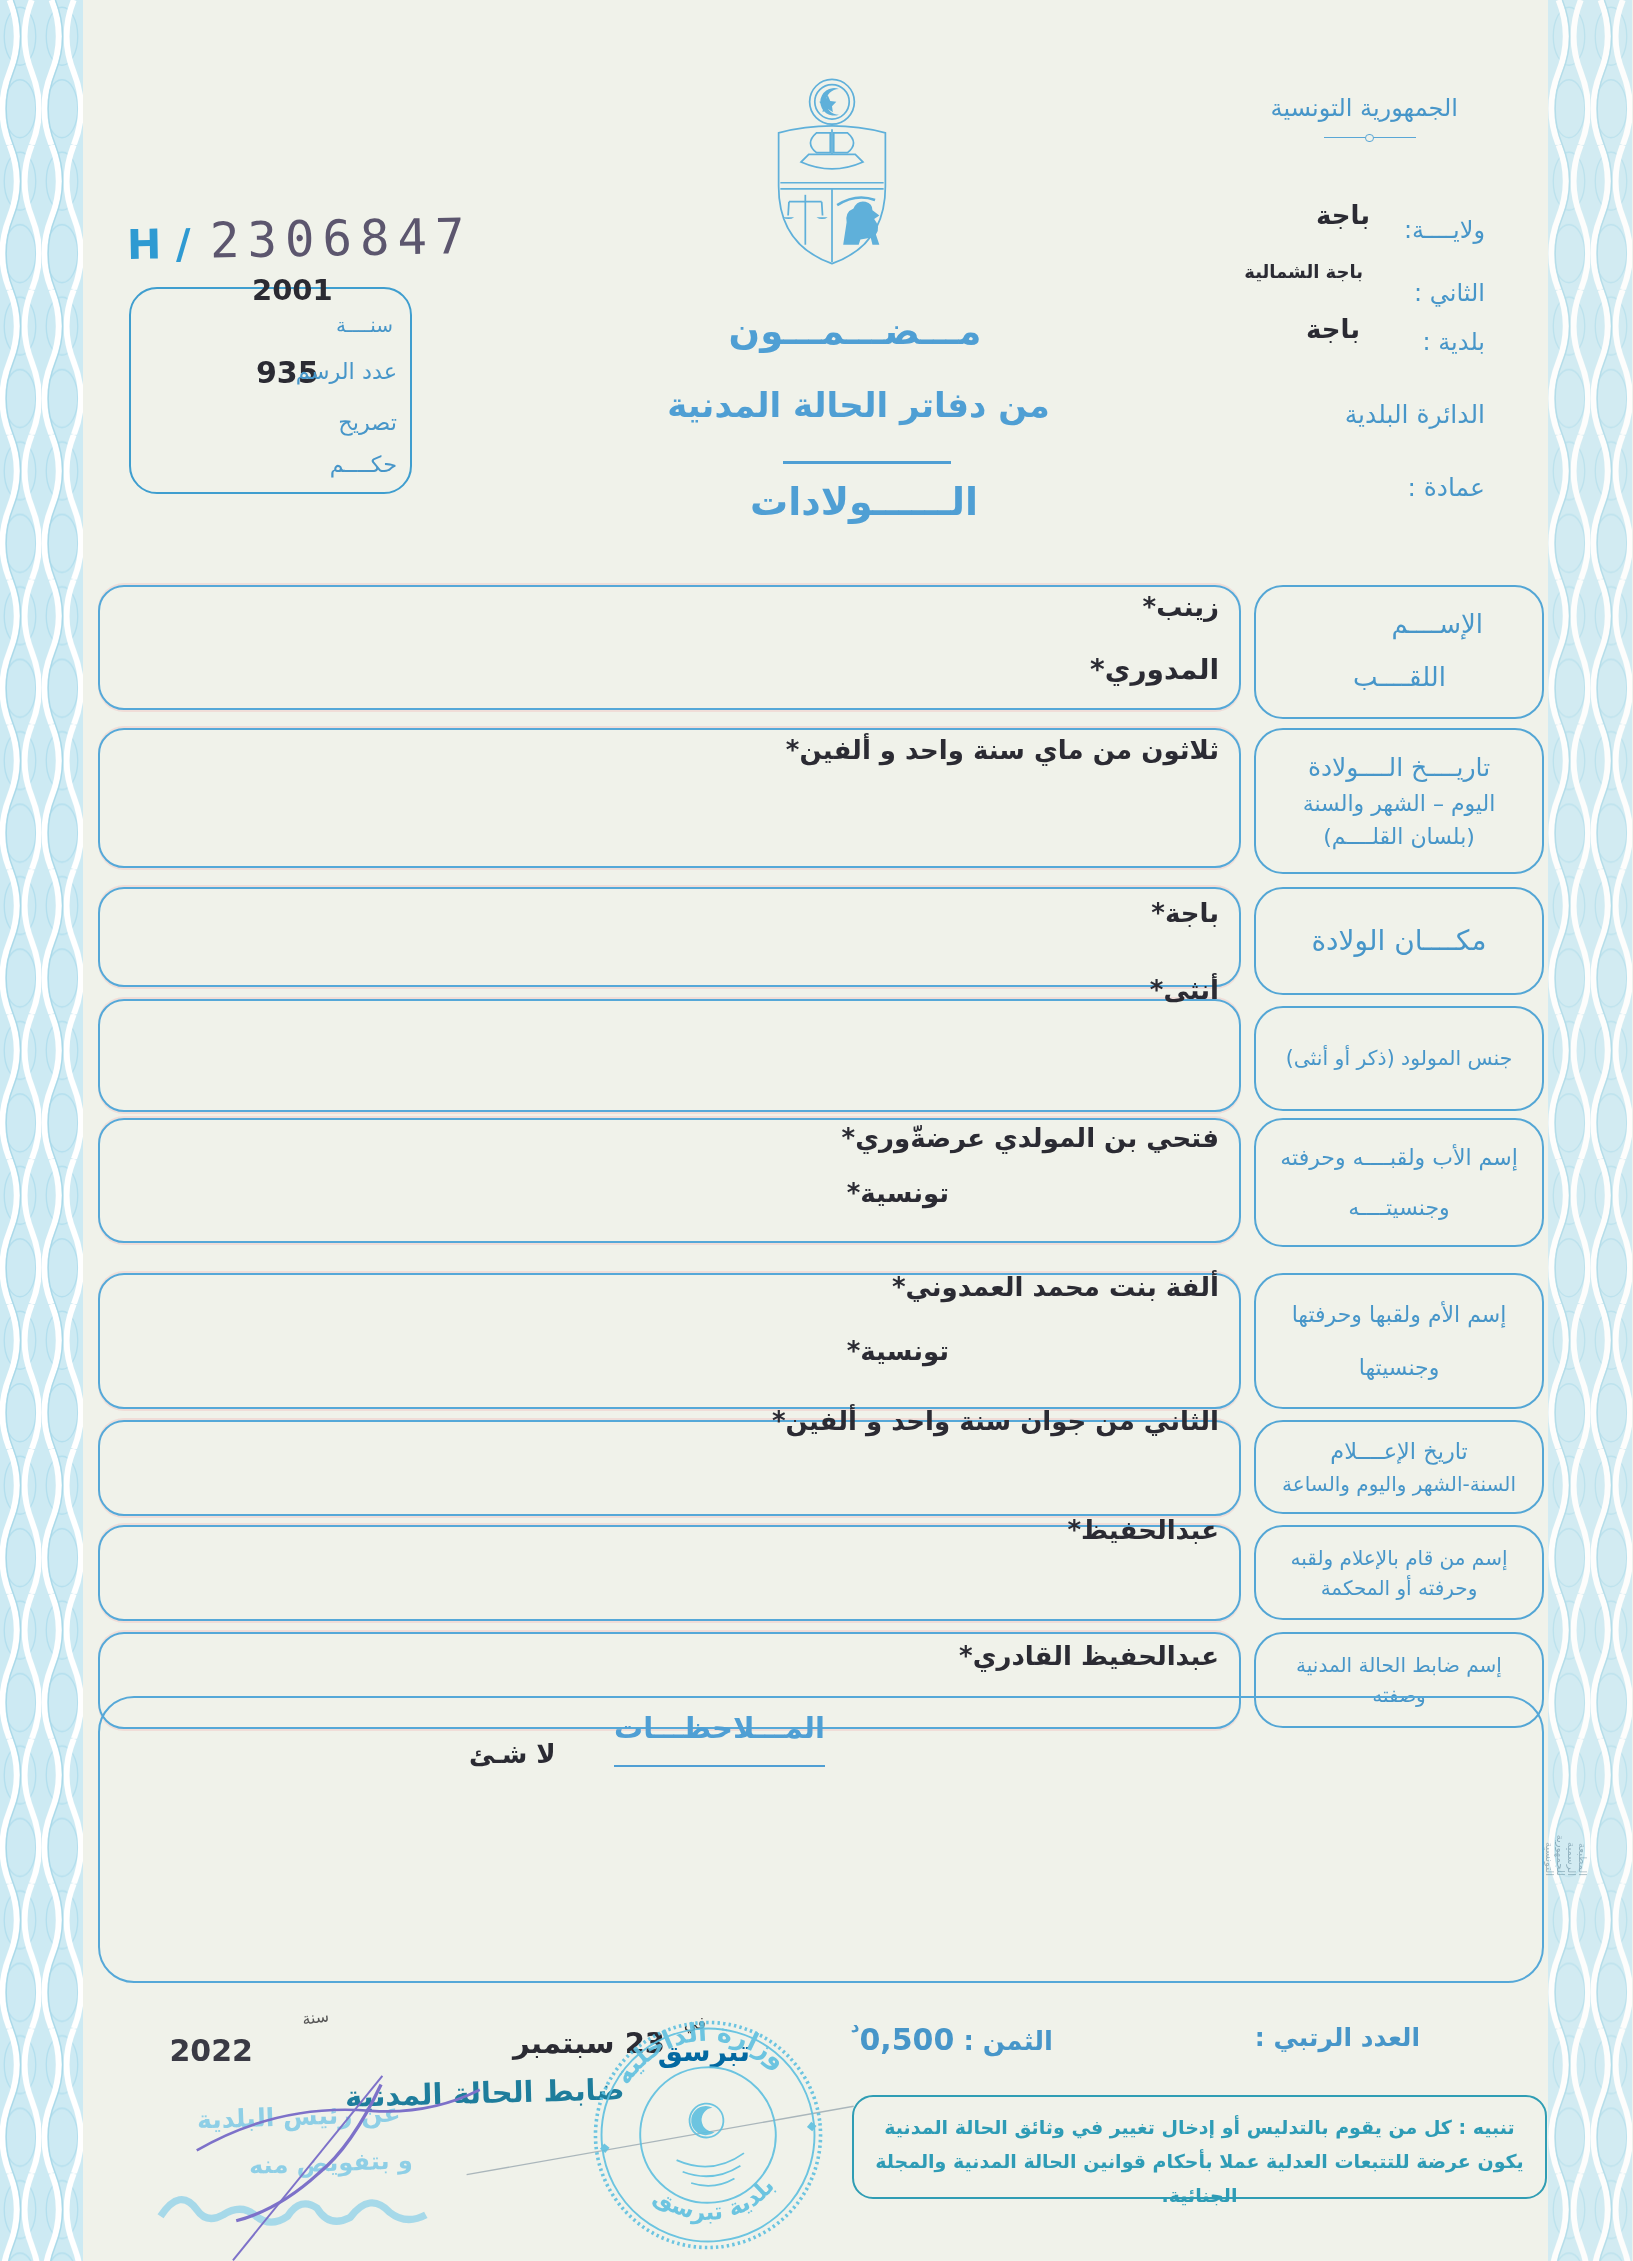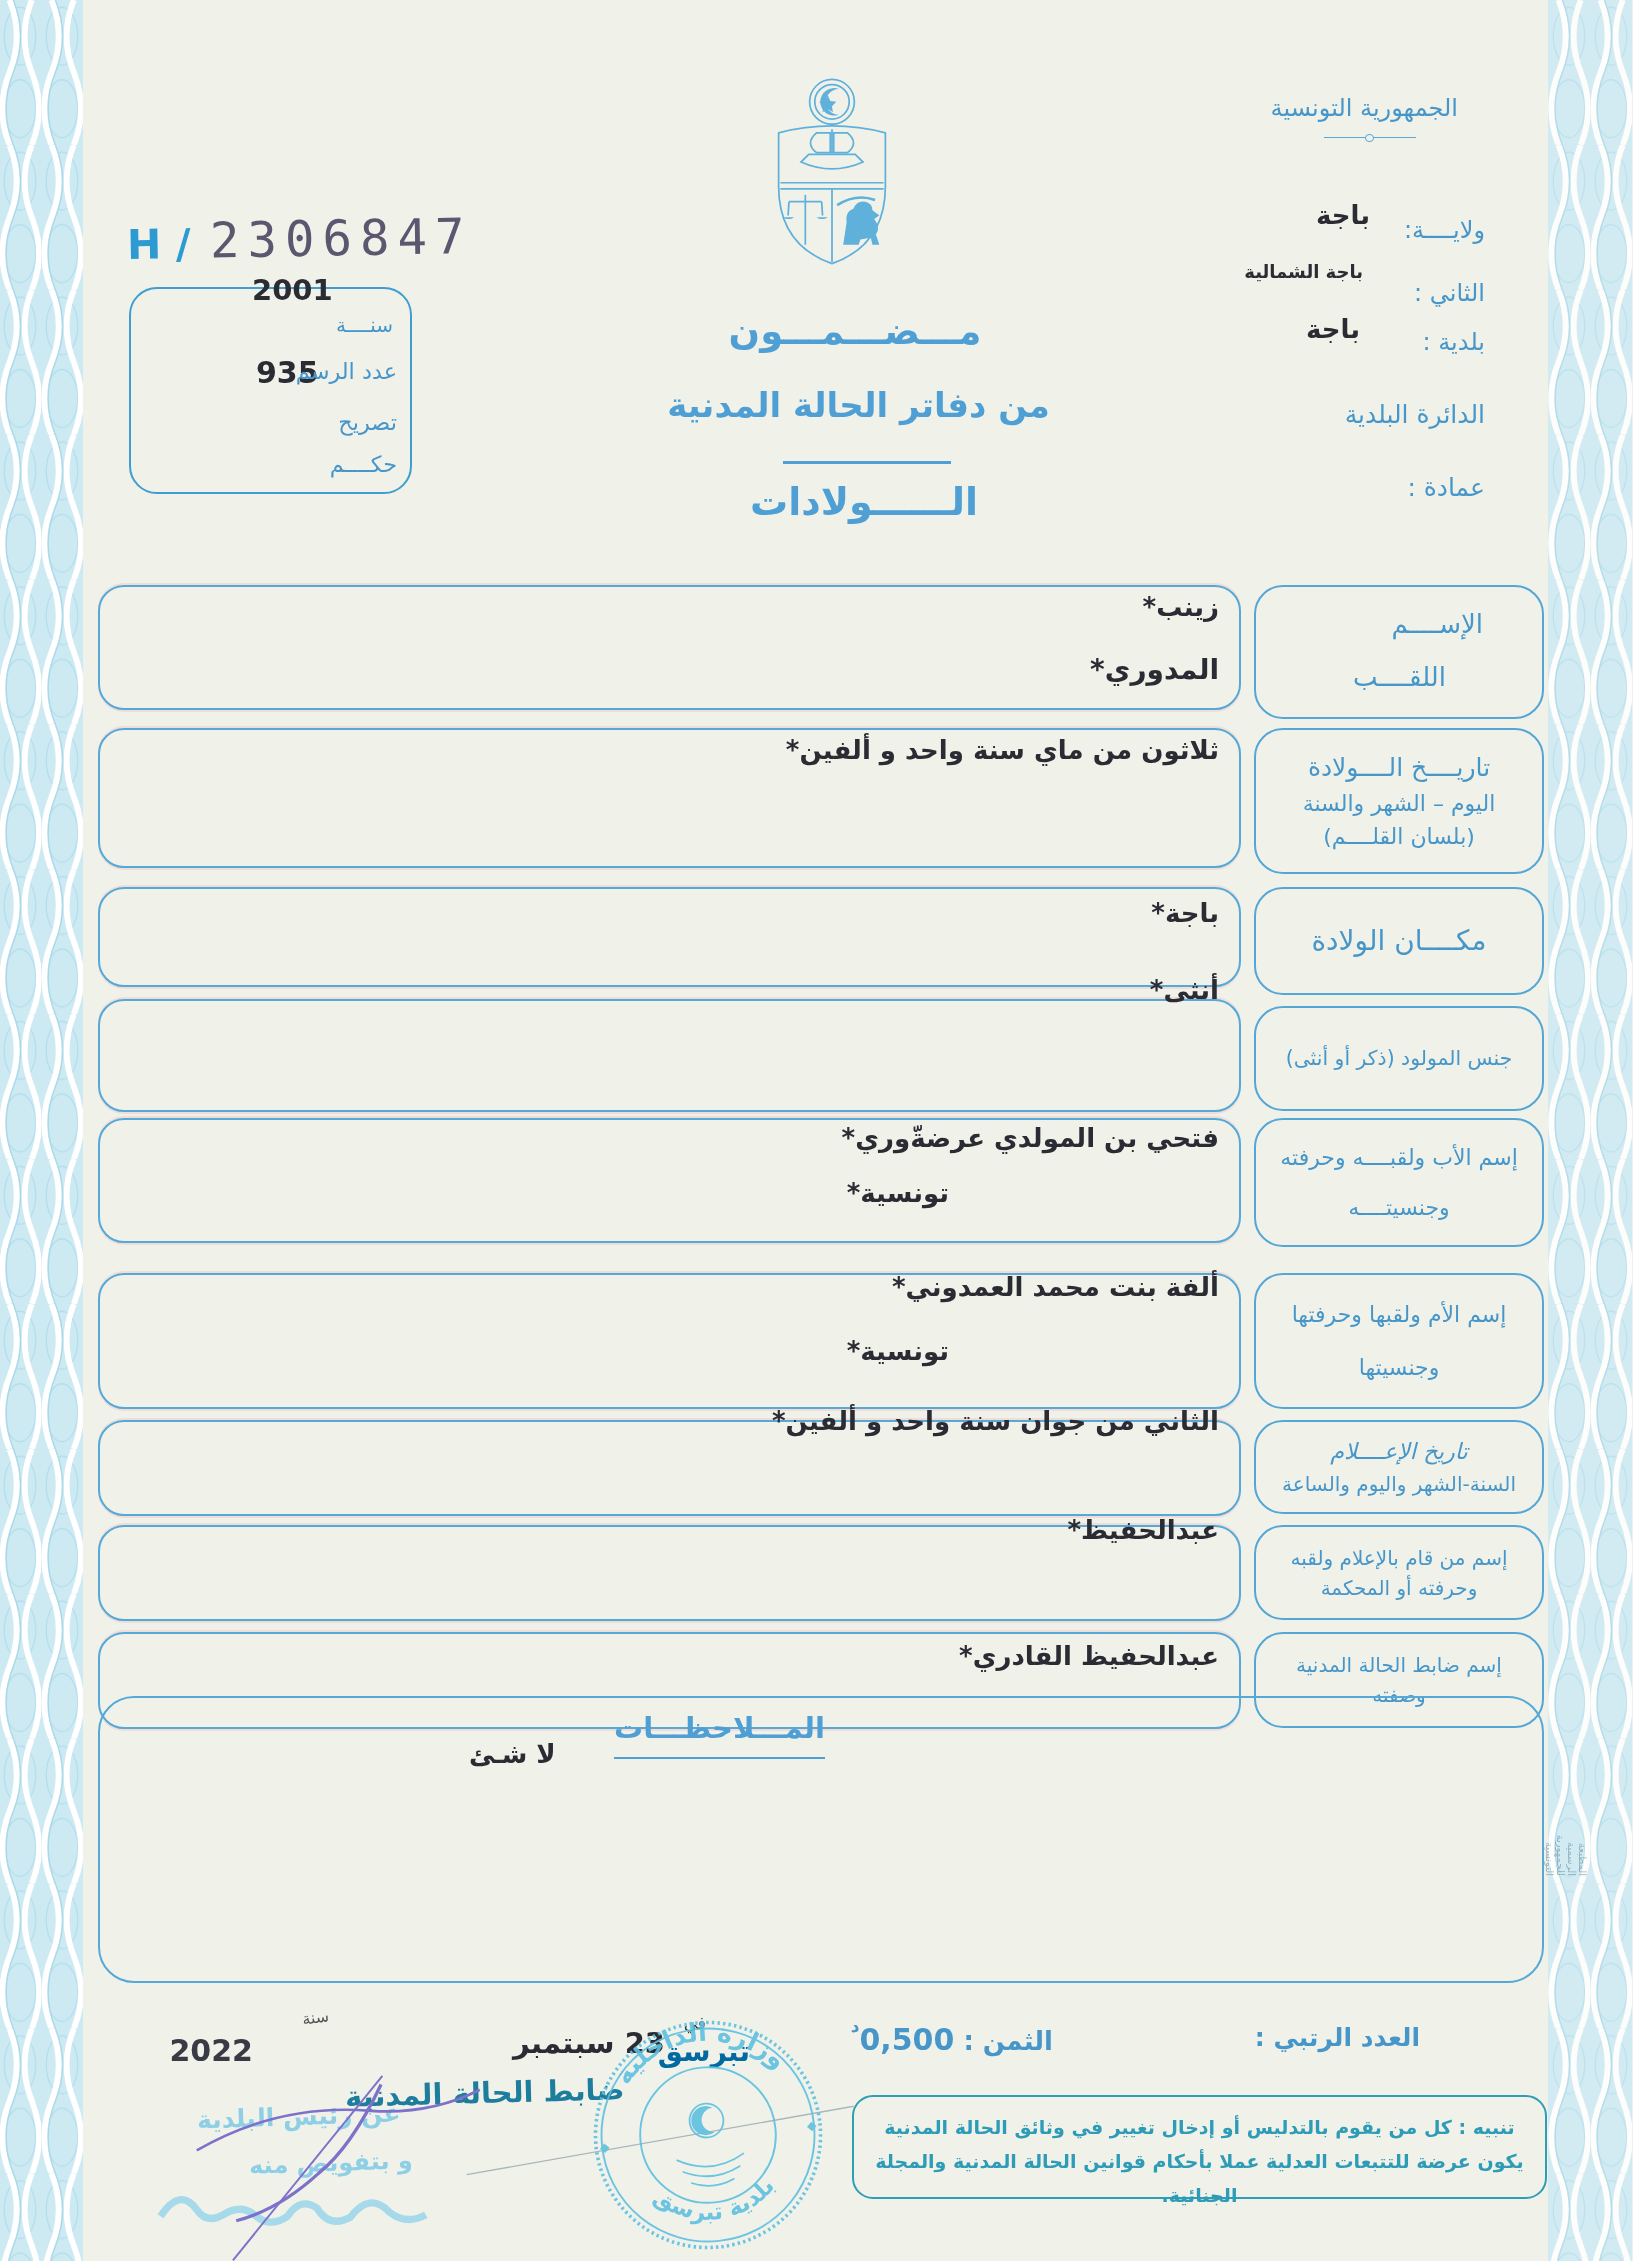--- a/index.html
+++ b/index.html
@@ -23,21 +23,21 @@
            border-radius:36px;box-sizing:border-box;}
   .warn-box{position:absolute;left:853px;top:2095px;width:695px;height:104px;border:2px solid #2f9db4;
             border-radius:21px;box-sizing:border-box;color:#2e9cb6;font-weight:bold;font-size:19px;
             line-height:1.8;text-align:center;padding:13px 20px;}
   .ornament{position:absolute;right:217px;top:137px;width:92px;height:1.3px;background:#5aa7d6;}
   .ornament::after{content:"";position:absolute;left:41px;top:-3.3px;width:6.6px;height:6.6px;border:1.3px solid #5aa7d6;
                    border-radius:50%;background:#f0f2ea;}
   .underline-bar{position:absolute;left:784px;top:461px;width:168px;height:3.3px;background:#4f9fd4;}
   sup.cur{font-size:17px;vertical-align:18.4px;}
   .obs-title{position:absolute;left:514px;top:13px;font-size:29px;font-weight:bold;color:#4f9fd4;
-             border-bottom:2.6px solid #4f9fd4;padding-bottom:12px;}
+             border-bottom:2.6px solid #4f9fd4;padding-bottom:20px;}
   .printer{position:absolute;left:1589px;top:1831px;transform:rotate(90deg);transform-origin:0 0;
            font-size:10px;color:rgba(80,120,140,.5);letter-spacing:0.7px;}
 </style>
 </head>
 <body>
 
 <div class="sheet">
 
   <svg class="band" style="left:0;" width="84" height="2261" viewBox="0 0 128 3433" preserveAspectRatio="none">
     <defs>
@@ -154,21 +154,21 @@
   <div class="lbl-box" style="top:1273px;height:136px;">
     <span class="lblline">إسم الأم ولقبها وحرفتها</span>
     <span class="lblline" style="margin-top:20px;">وجنسيتها</span>
   </div>
   <div class="val-box" style="top:1273px;height:136px;">
     <span class="val" style="right:20px;top:-2.6px;">ألفة بنت محمد العمدوني*</span>
     <span class="val" style="right:290px;top:61px;">تونسية*</span>
   </div>
 
   <div class="lbl-box" style="top:1420px;height:94px;font-size:20px;">
-    <span class="lblline" style="font-size:22.4px;font-style:italic;">تاريخ الإعــــلام</span>
+    <span class="lblline" style="font-size:22.4px;">تاريخ الإعــــلام</span>
     <span class="lblline">السنة-الشهر واليوم والساعة</span>
   </div>
   <div class="val-box" style="top:1420px;height:96px;">
     <span class="val" style="right:20px;top:-16px;">الثاني من جوان سنة واحد و ألفين*</span>
   </div>
 
   <div class="lbl-box" style="top:1525px;height:95px;font-size:20px;">
     <span class="lblline">إسم من قام بالإعلام ولقبه</span>
     <span class="lblline">وحرفته أو المحكمة</span>
   </div>

